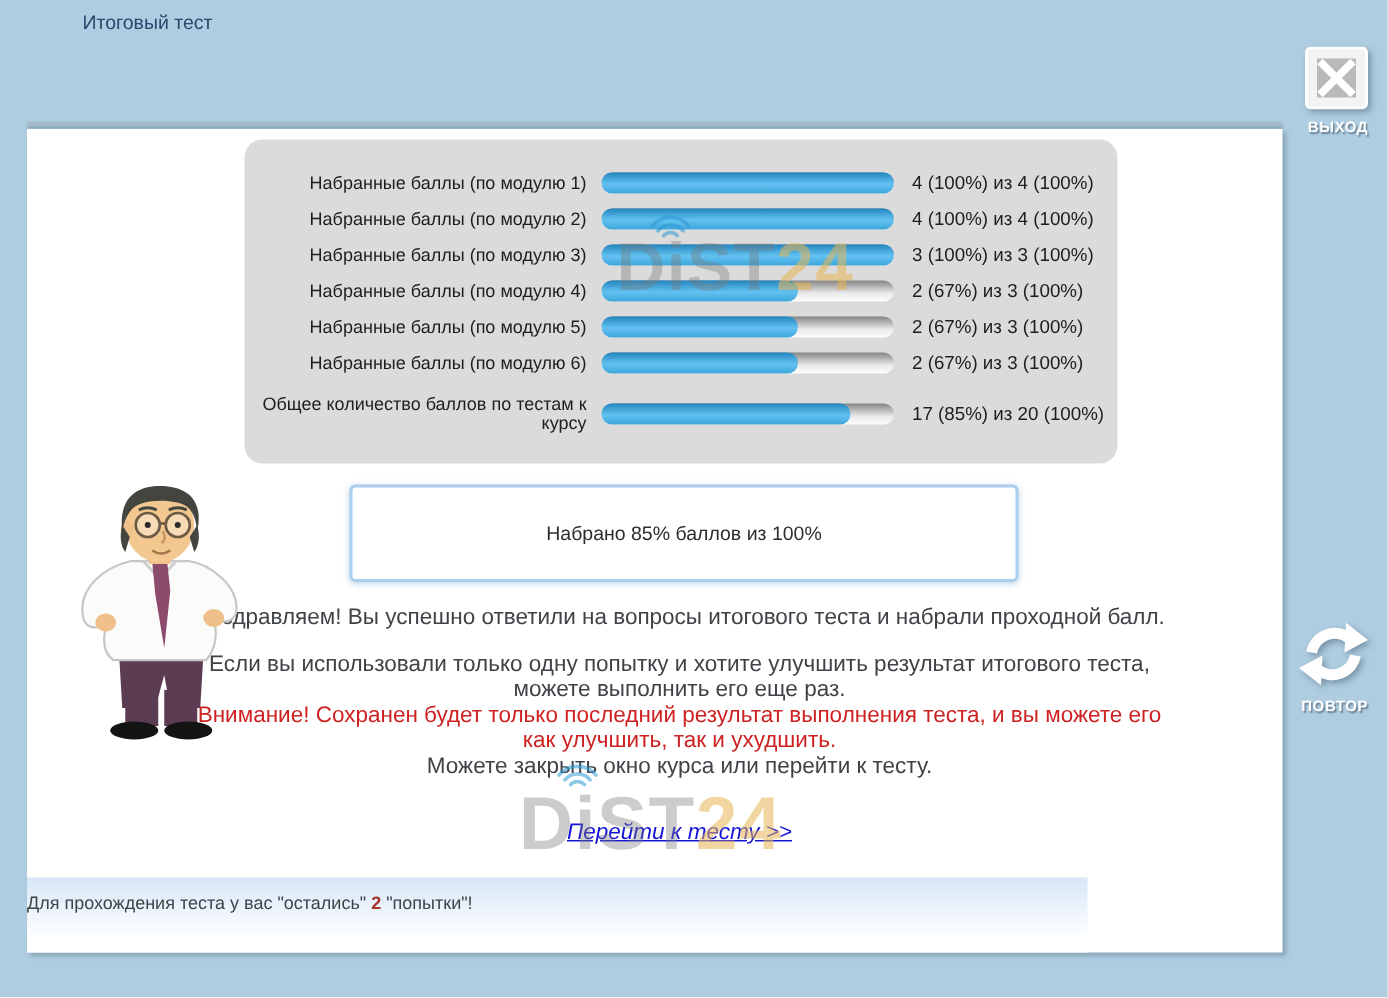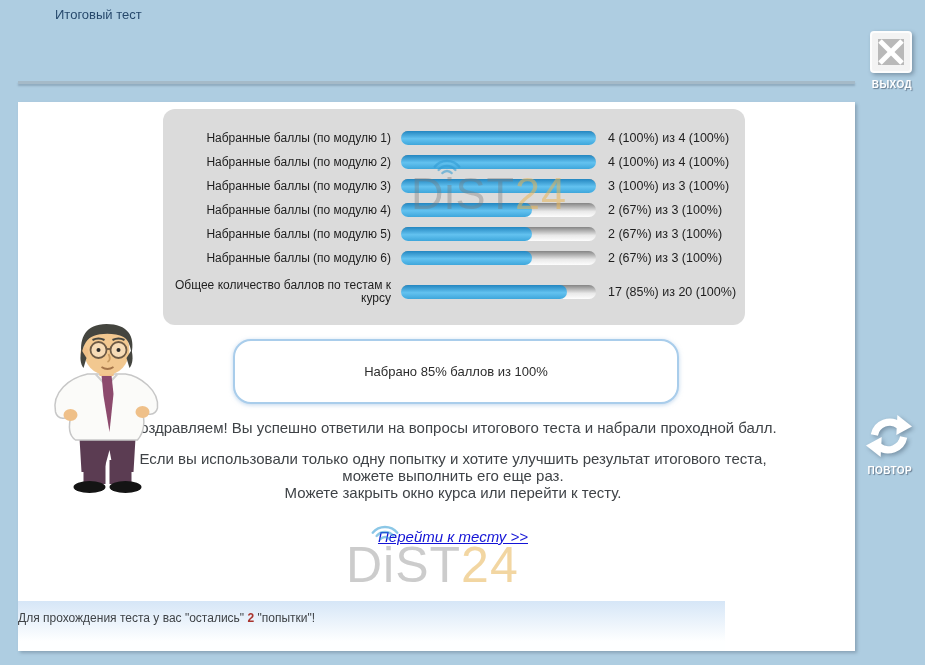--- a/index.html
+++ b/index.html
@@ -7,46 +7,46 @@
         font-family:"Liberation Sans",sans-serif;padding-left:14px;}
   .app-title{position:absolute;left:55px;top:7px;font-size:13px;color:#27496c;}
 
   .header-card{position:absolute;left:18px;top:25px;width:837px;height:54px;background:#fff;
         box-shadow:2px 2px 3px rgba(70,90,110,.35);}
   .header-title{position:absolute;left:37px;top:18px;font-size:15px;color:#c8211d;}
 
   .divider{position:absolute;left:18px;top:81px;width:837px;height:3px;background:#a5bac8;
         box-shadow:0 2px 2px rgba(70,90,110,.3);}
 
-  .main-card{position:absolute;left:18px;top:102px;width:837px;height:549px;background:#fff;
+  .main-card{position:absolute;left:18px;top:86px;width:837px;height:549px;background:#fff;
         box-shadow:2px 2px 3px rgba(70,90,110,.35);}
 
   .results-panel{position:absolute;left:145px;top:7px;width:582px;height:216px;background:#dbdbdb;
         border-radius:12px;padding-top:17px;box-sizing:border-box;}
   .result-row{display:flex;align-items:center;height:24px;}
   .result-row.total{margin-top:4px;height:36px;}
   .row-label{width:228px;text-align:right;padding-right:10px;font-size:12px;color:#1e1e1e;
         line-height:13px;flex:none;}
   .bar-track{width:195px;height:14px;border-radius:7px;flex:none;
         background:linear-gradient(to bottom,#848484,#e9e9e9 60%,#fdfdfd);}
   .bar-fill{height:100%;border-radius:7px;
         background:linear-gradient(to bottom,#2386c0,#63c2f0 55%,#3ea6db);}
   .row-value{padding-left:12px;font-size:12.5px;color:#1e1e1e;white-space:nowrap;}
 
-  .watermark{position:absolute;font-weight:normal;letter-spacing:1px;pointer-events:none;
+  .watermark{position:absolute;font-weight:bold;letter-spacing:1px;pointer-events:none;
         color:rgba(122,122,122,.38);}
   .watermark .orange{color:rgba(232,181,85,.55);}
   .wm1{left:393px;top:66px;font-size:45px;}
   .wm2{left:328px;top:434px;font-size:50px;}
   .wifi{position:absolute;}
   .wm1 .wifi{left:17px;top:-15px;}
   .wm2 .wifi{left:20px;top:-17px;}
 
   .score-box{position:absolute;left:215px;top:237px;width:442px;height:61px;background:#fff;
-        border:2px solid #a9cdeb;border-radius:18px;box-shadow:0 1px 4px rgba(140,180,220,.55);
+        border:2px solid #a9cdeb;border-radius:4px;box-shadow:0 1px 4px rgba(140,180,220,.55);
         display:flex;align-items:center;justify-content:center;font-size:13px;color:#2d2d2d;}
 
   .messages{position:absolute;left:110px;top:317px;width:650px;text-align:center;
         font-size:15px;color:#3f4347;line-height:17px;}
   .messages .para1{margin:0 0 14px 0;}
   .messages .para{margin:0;}
   .messages .warning{margin:0;color:#ce2222;}
   .link-row{margin-top:27px;font-style:italic;}
   .goto-link{color:#1414d6;text-decoration:underline;font-size:15px;cursor:pointer;}
 
@@ -140,20 +140,21 @@
       </svg><span>DiST</span><span class="orange">24</span>
     </div>
 
     <div class="score-box">
       <span>Набрано 85% баллов из 100%</span>
     </div>
 
     <div class="messages">
       <p class="para1">Поздравляем! Вы успешно ответили на вопросы итогового теста и набрали проходной балл.</p>
       <p class="para">Если вы использовали только одну попытку и хотите улучшить результат итогового теста, можете выполнить его еще раз.</p>
+      <p class="warning">Внимание! Сохранен будет только последний результат выполнения теста, и вы можете его как улучшить, так и ухудшить.</p>
       <p class="para">Можете закрыть окно курса или перейти к тесту.</p>
       <div class="link-row">
         <a class="goto-link">Перейти к тесту &gt;&gt;</a>
       </div>
     </div>
 
     <div class="watermark wm2">
       <svg class="wifi" width="38" height="26" viewBox="0 0 36 26">
         <g fill="none" stroke="#2e9ad3" stroke-width="2.4" stroke-linecap="round" opacity="0.55">
           <path d="M13.4 20.1 A 6 6 0 0 1 22.6 20.1"></path>

